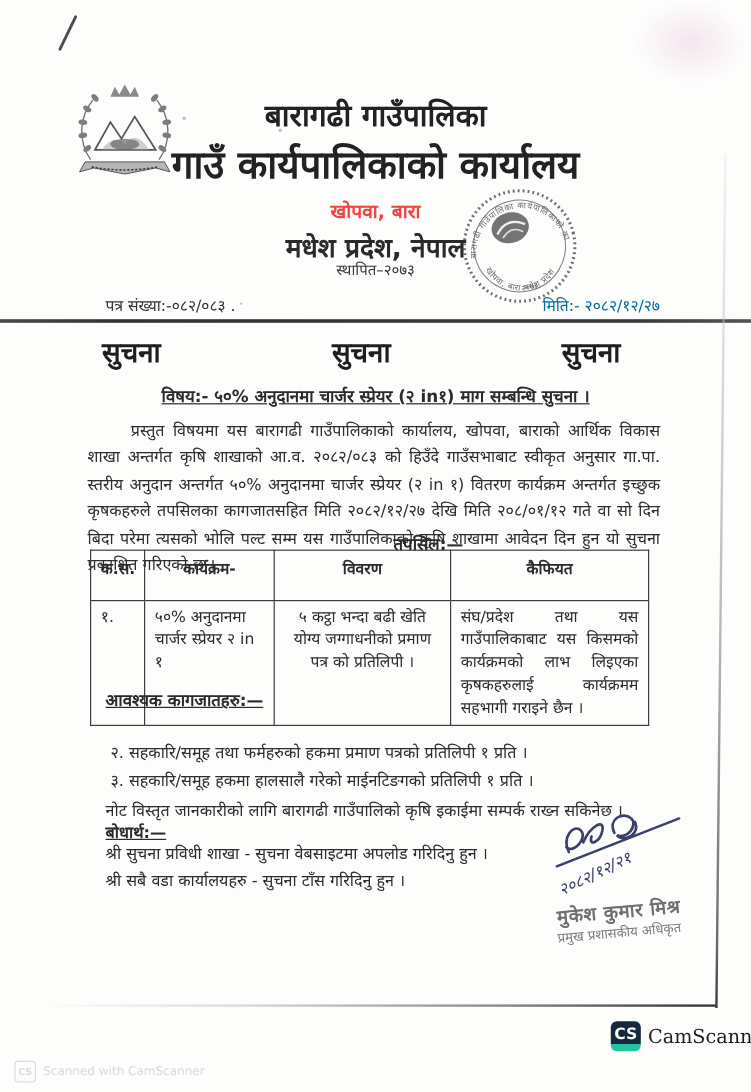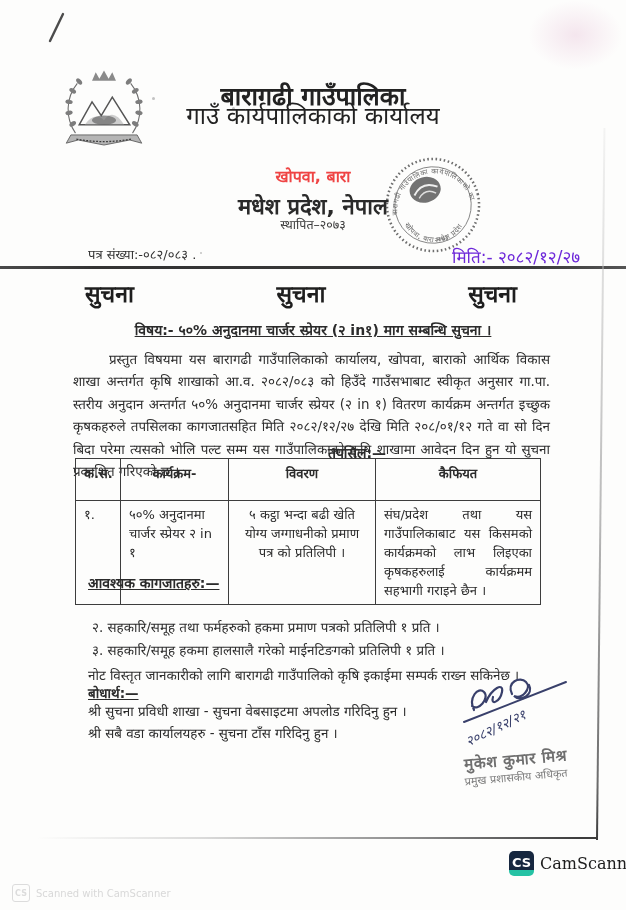--- a/index.html
+++ b/index.html
@@ -3,29 +3,29 @@
 <meta charset="utf-8">
 <style>
   html,body{margin:0;padding:0;background:#ffffff;}
   body{width:626px;height:910px;overflow:hidden;position:relative;
        font-family:"DejaVu Sans",sans-serif;color:#2b2b2b;
        -webkit-font-smoothing:antialiased;}
   .sheet{position:absolute;inset:0;background:#fdfdfc;}
   .abs{position:absolute;}
   
   .title1{top:78px;left:0;width:100%;text-align:center;font-size:25px;font-weight:bold;color:#222;}
-  .title2{top:98px;left:0;width:100%;text-align:center;font-size:24px;font-weight:normal;color:#222;}
+  .title2{top:114px;left:0;width:100%;text-align:center;font-size:32px;font-weight:bold;color:#222;}
   .addr1{top:165px;left:0;width:100%;text-align:center;font-size:16px;font-weight:bold;color:#ef4444;}
   .addr2{top:190px;left:0;width:100%;text-align:center;font-size:22px;font-weight:bold;color:#2a2a2a;}
   .est{top:216px;left:0;width:100%;text-align:center;font-size:12.5px;color:#3a3a3a;}
   .emblem{top:66px;left:58px;}
   .stamp{top:156px;left:384px;transform:rotate(-14deg);opacity:.82;}
   
   .letter-no{top:245px;left:88px;font-size:13px;color:#333;}
-  .date-row{top:245px;left:452px;font-size:17px;color:#6d28d9;}
+  .date-row{top:245px;left:452px;font-size:13px;color:#0369a1;}
   .rule{top:266px;left:0;width:626px;height:3px;background:linear-gradient(to right,#4a4a4a,#333 15%,#3a3a3a 85%,#555);}
   
   .notice-row{top:277px;left:85px;width:432px;display:flex;justify-content:space-between;}
   .notice-word{font-size:23px;font-weight:bold;color:#1e1e1e;}
   
   .subject{top:320px;left:0;width:100%;text-align:center;font-size:14px;font-weight:600;color:#2b2b2b;text-decoration:underline;}
   
   .para{top:349px;left:73px;width:477px;font-size:13.4px;line-height:22.4px;
         text-align:justify;text-indent:36px;color:#2d2d2d;}
   .tapasil{top:443px;left:0;width:100%;text-align:center;font-size:14px;font-weight:700;padding-left:44px;}

